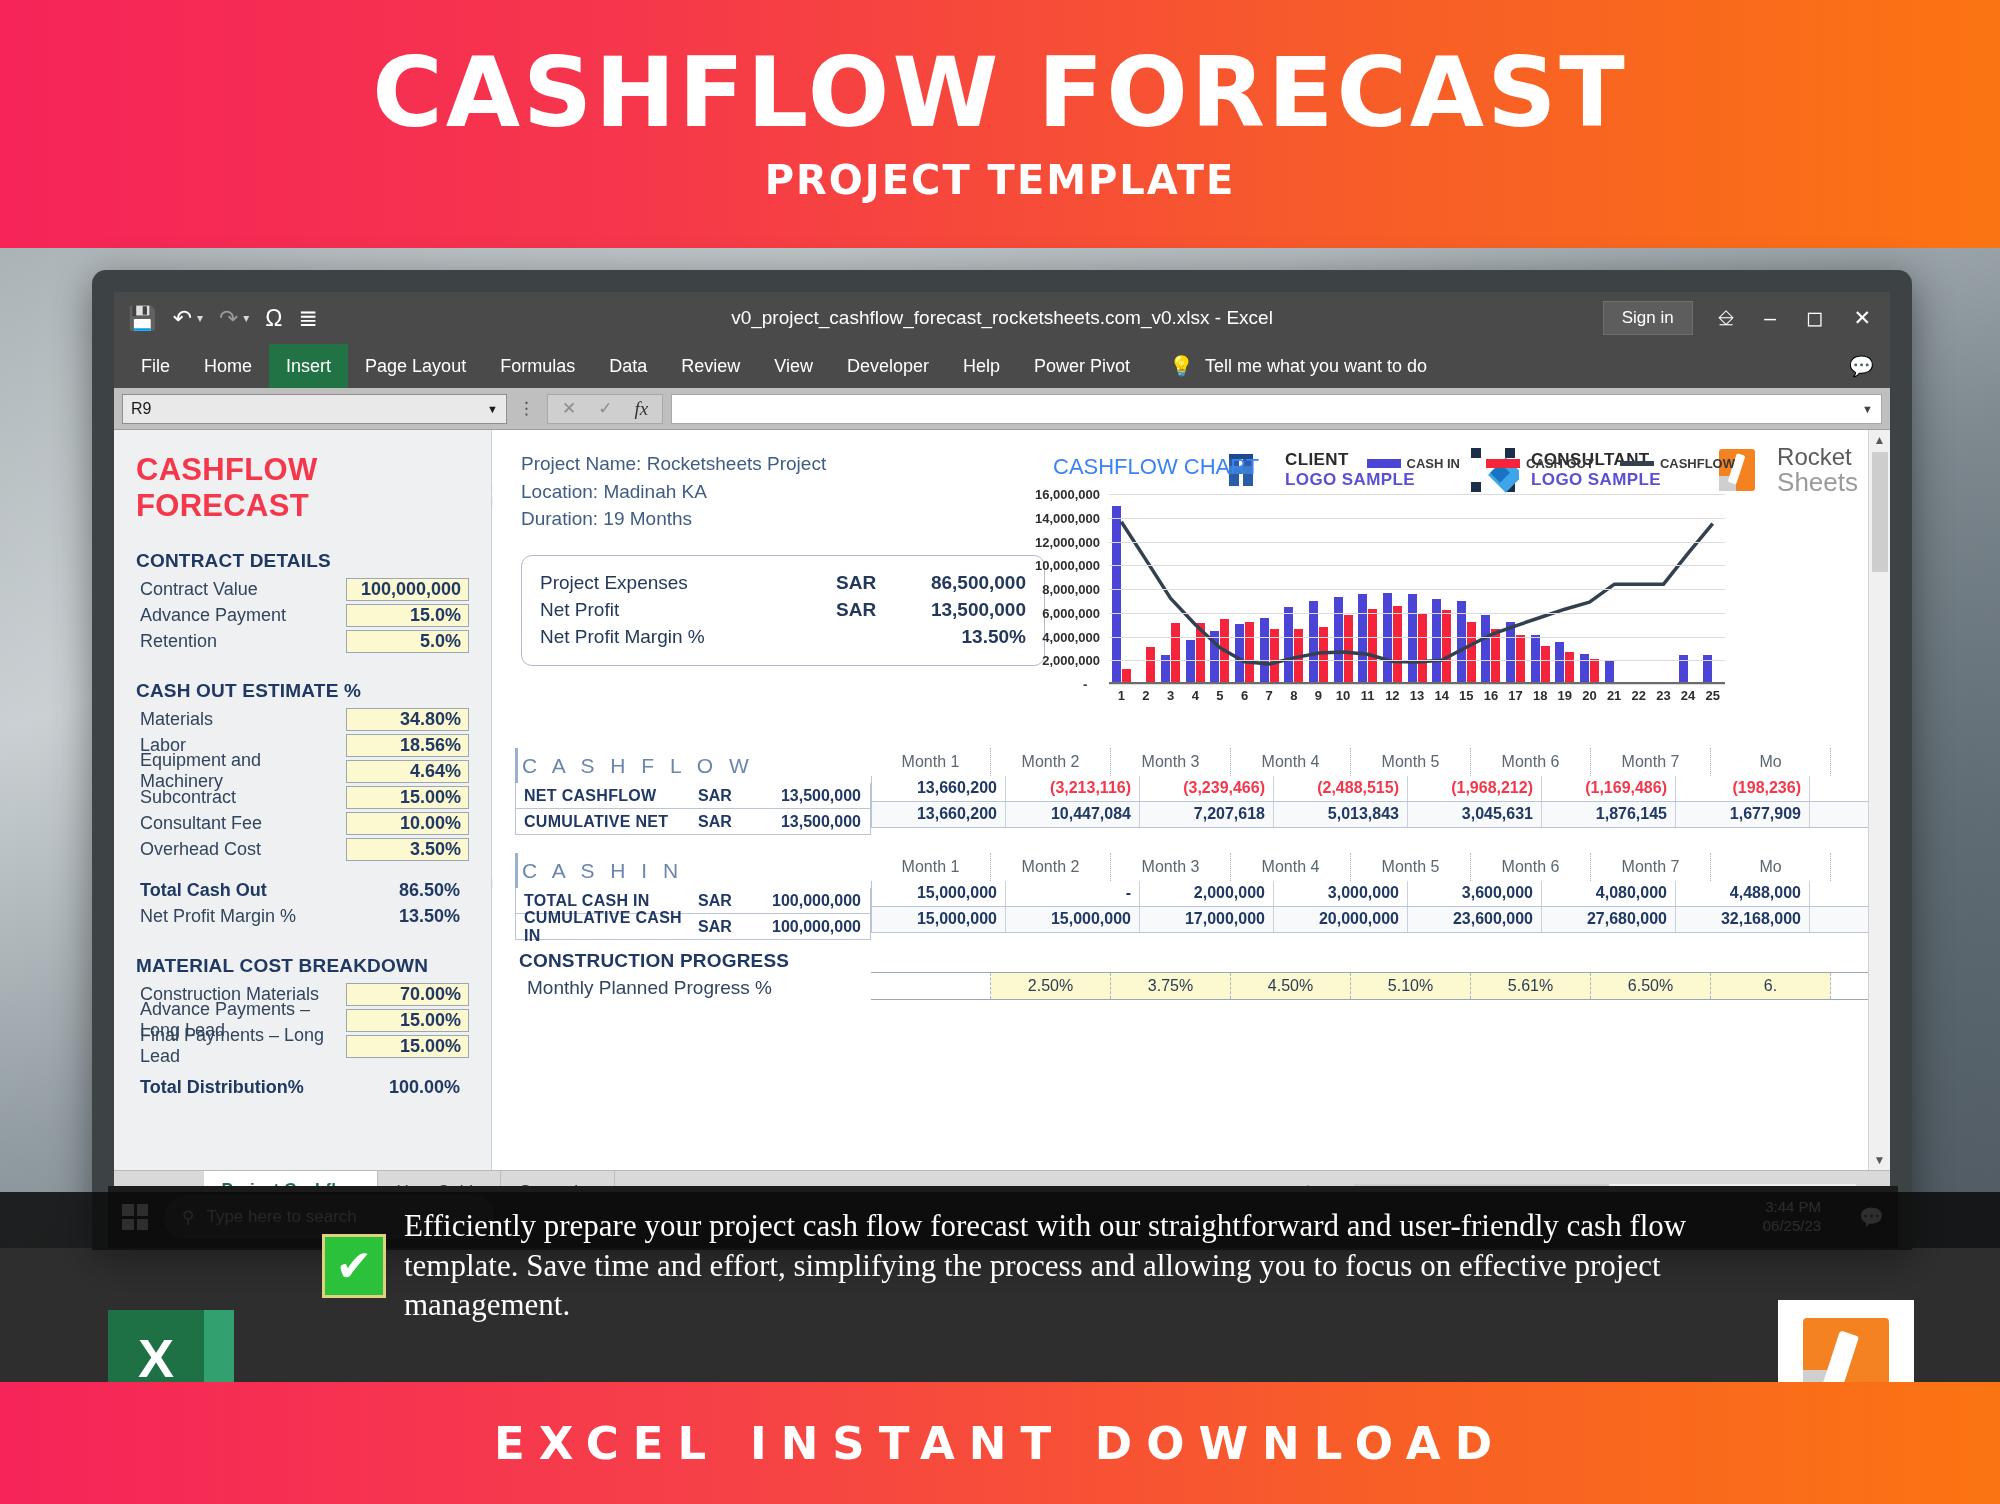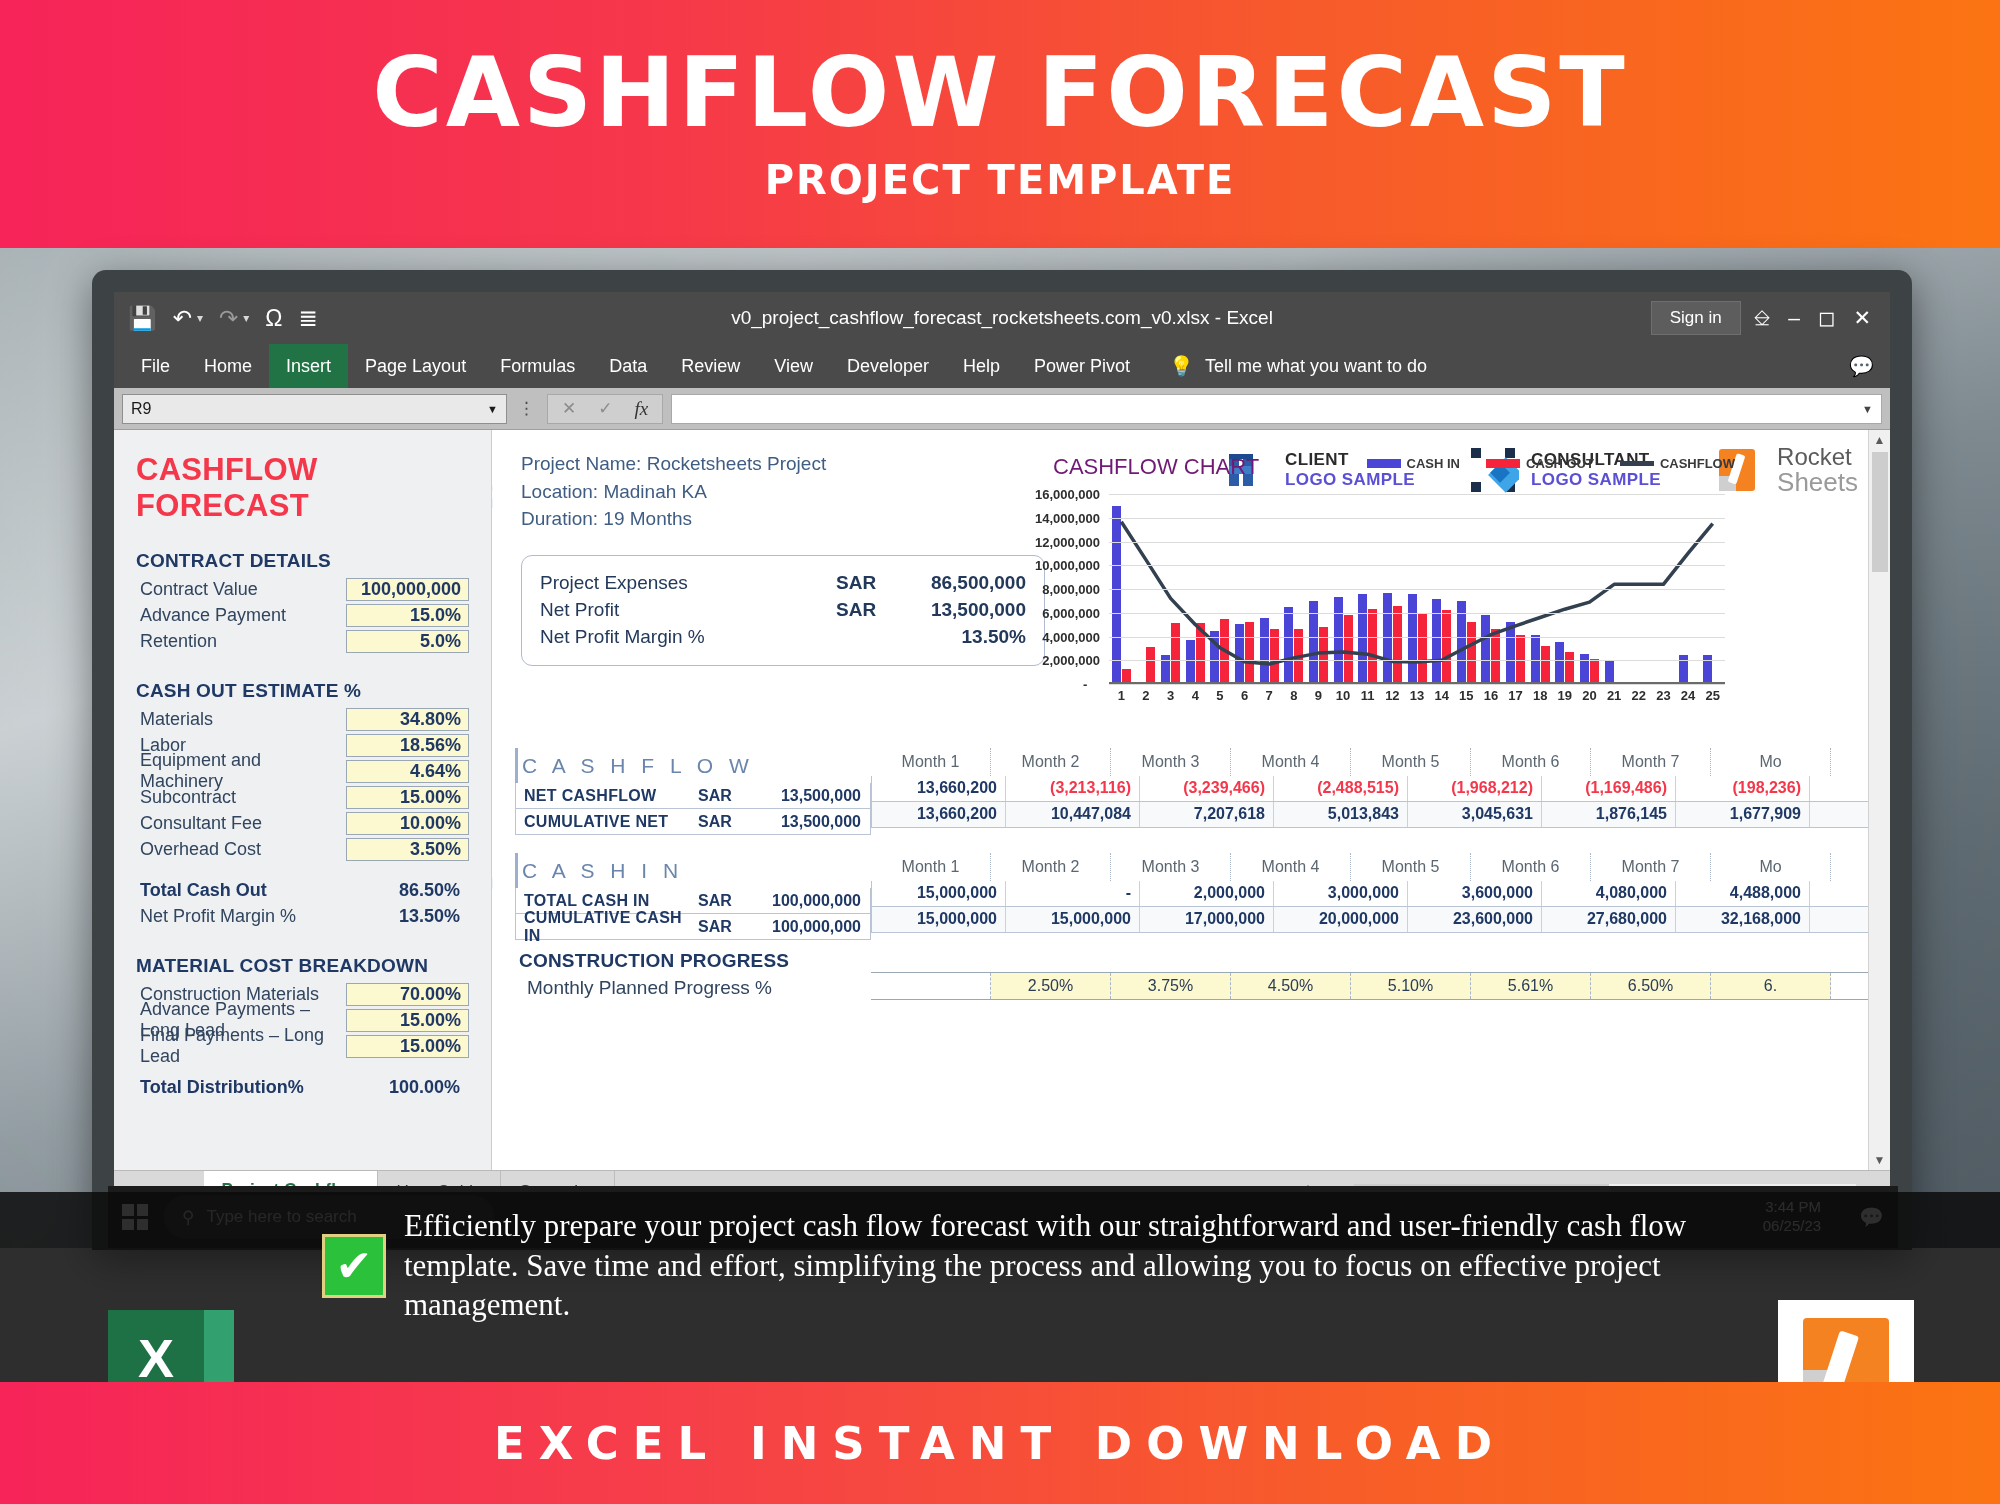--- a/index.html
+++ b/index.html
@@ -59,21 +59,21 @@
   .qat-icon {
     color: #ffffff; font-size: 23px; line-height: 1; display: inline-block;
   }
   .qat-icon.dim { color: #9a9a9a; }
   .qat-caret { font-size: 12px; color: #d8d8d8; margin-left: -11px; }
   .xl-filename {
     position: absolute; left: 0; right: 0; text-align: center;
     color: #ffffff; font-size: 19px; pointer-events: none;
   }
   .xl-tb-right {
-    margin-left: auto; display: flex; align-items: center; gap: 8px; z-index: 2;
+    margin-left: auto; display: flex; align-items: center; gap: 20px; z-index: 2;
   }
   .signin-btn {
     background: #5d5d5d; color: #fff; font-size: 17px; padding: 6px 18px;
     border: 1px solid #6f6f6f;
   }
   .win-btn { color: #ffffff; font-size: 21px; padding: 0 5px; }
 
   
   .xl-ribbon {
     height: 44px; background: #4a4a4a; display: flex; align-items: stretch;
@@ -167,21 +167,21 @@
   }
   .sum-row { display: flex; align-items: center; font-size: 19px; color: #23395b; height: 27px; }
   .sum-lbl { flex: 1; }
   .sum-cur { width: 62px; font-weight: bold; }
   .sum-amt { width: 128px; text-align: right; font-weight: bold; }
 
   
   .chart-area {
     position: absolute; left: 508px; top: 8px; width: 740px; height: 300px;
   }
-  .chart-title { position: absolute; left: 52px; top: 16px; font-size: 22px; color: #701a75; }
+  .chart-title { position: absolute; left: 52px; top: 16px; font-size: 22px; color: #3b82f6; }
   .chart-legend {
     position: absolute; right: 6px; top: 18px; display: flex; gap: 26px; align-items: center;
     font-size: 13px; color: #3a3a3a; font-weight: bold;
   }
   .lg-item { display: flex; align-items: center; gap: 6px; }
   .lg-swatch { width: 34px; height: 9px; }
   .plot {
     position: absolute; left: 108px; top: 56px; width: 616px; height: 190px;
   }
   .gridline { position: absolute; left: 0; right: 0; height: 1px; background: #dcdcdc; }

